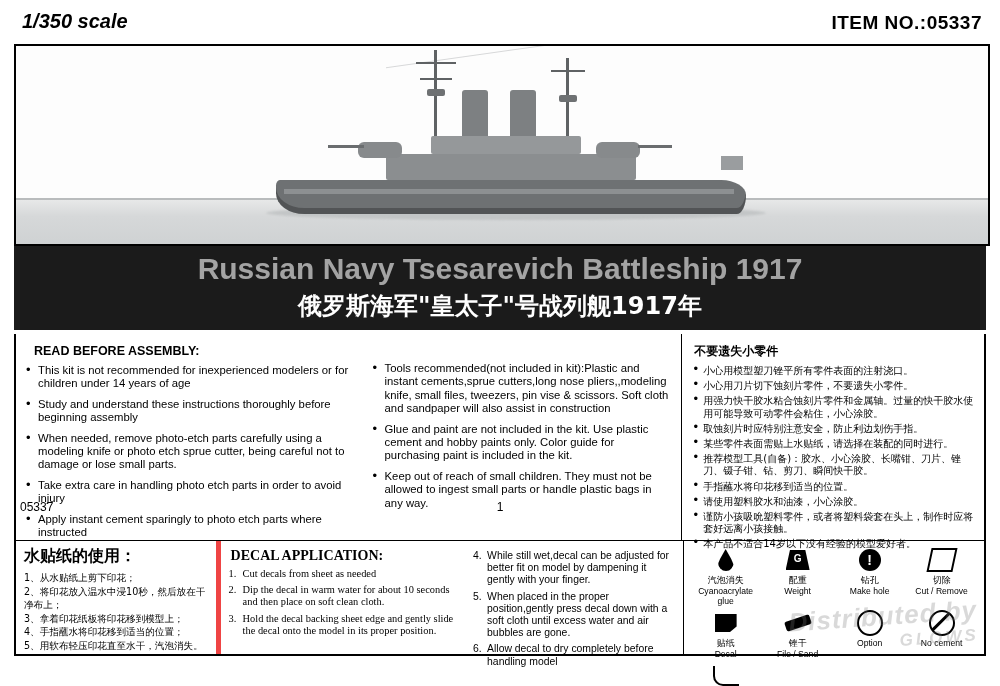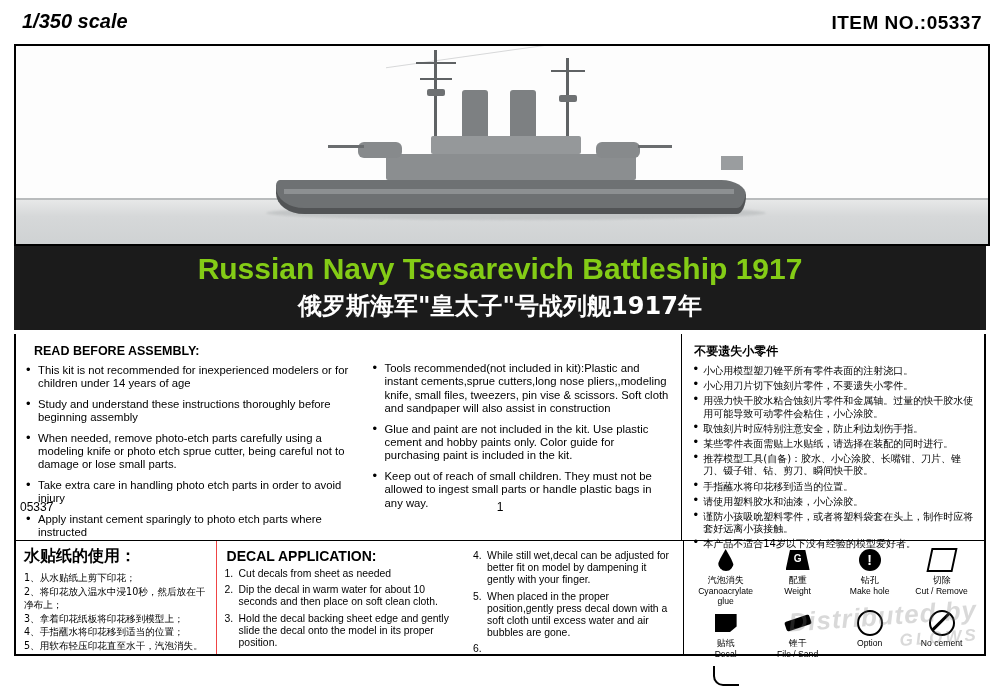--- a/index.html
+++ b/index.html
@@ -119,21 +119,21 @@
     transform:skewY(-8deg);
     opacity:.5;
   }
   
   .title-band{
     position:absolute;left:14px;top:246px;width:972px;height:84px;
     background:#1b1b1b;
   }
   .title-en{
     position:absolute;left:0;right:0;top:6px;text-align:center;
-    color:#84cc16;font-size:30px;font-weight:bold;letter-spacing:0px;
+    color:#a3a3a3;font-size:30px;font-weight:bold;letter-spacing:0px;
     font-family:"Liberation Sans", sans-serif;
   }
   .title-cn{
     position:absolute;left:0;right:0;top:44px;text-align:center;
     color:#ffffff;font-size:24px;font-weight:bold;
     font-family:"DejaVu Sans", sans-serif;
   }
   
   .mid{
     position:absolute;left:14px;top:334px;width:972px;height:206px;
@@ -176,21 +176,21 @@
     content:"•";position:absolute;left:0;top:-2px;font-size:12px;
   }
   
   .lower{
     position:absolute;left:14px;top:540px;width:972px;height:116px;
     border:2px solid #000;border-top:1px solid #000;
     box-sizing:border-box;display:flex;
   }
   .lw{box-sizing:border-box;padding:5px 8px 0 8px;}
   .lw-a{width:200px;}
-  .lw-b{width:250px;border-left:1px solid #ef4444;}
+  .lw-b{width:250px;border-left:5px solid #ef4444;font-family:Liberation Serif, serif;}
   .lw-c{width:218px;}
   .lw-d{width:302px;border-left:1px solid #000;position:relative;}
   .cn-small-head{
     font-size:16px;font-weight:bold;margin:0 0 4px 0;
     font-family:"DejaVu Sans", sans-serif;
   }
   ol.cnnum{margin:0;padding:0;list-style:none;font-family:"DejaVu Sans", sans-serif;}
   ol.cnnum li{font-size:9.6px;line-height:13.6px;color:#000;}
   .decal-head{
     font-size:14px;font-weight:bold;margin:2px 0 4px 2px;letter-spacing:0px;
@@ -379,21 +379,21 @@
         <li><span class="n">1.</span><span>Cut decals from sheet as needed</span></li>
         <li><span class="n">2.</span><span>Dip the decal in warm water for about 10 seconds and then place on soft clean cloth.</span></li>
         <li><span class="n">3.</span><span>Hold the decal backing sheet edge and gently slide the decal onto the model in its proper position.</span></li>
       </ol>
     </div>
 
     <div class="lw lw-c">
       <ol class="dec" style="margin-top:4px">
         <li><span class="n">4.</span><span>While still wet,decal can be adjusted for better fit on model by dampening it gently with your finger.</span></li>
         <li><span class="n">5.</span><span>When placed in the proper position,gently press decal down with a soft cloth until excess water and air bubbles are gone.</span></li>
-        <li><span class="n">6.</span></li>
+        <li><span class="n">6.</span><span>Allow decal to dry completely before handling model</span></li>
       </ol>
     </div>
 
     <div class="lw lw-d">
       <div class="icon-grid">
 
         <div class="icon-cell">
           <div class="glyph">
               <div class="ic-drop"></div>
             </div>

